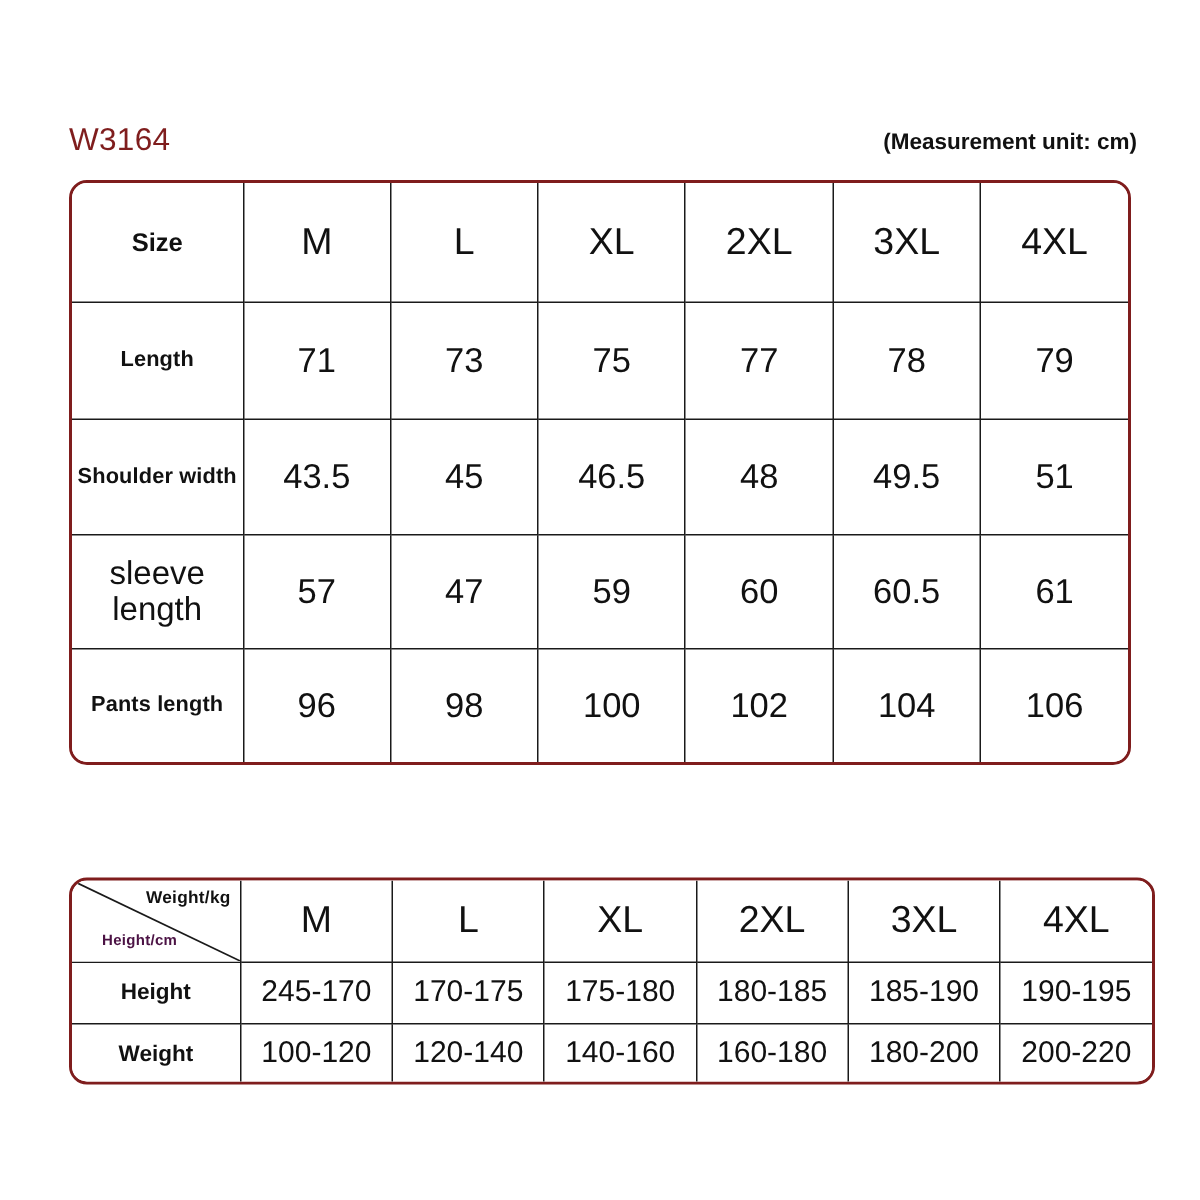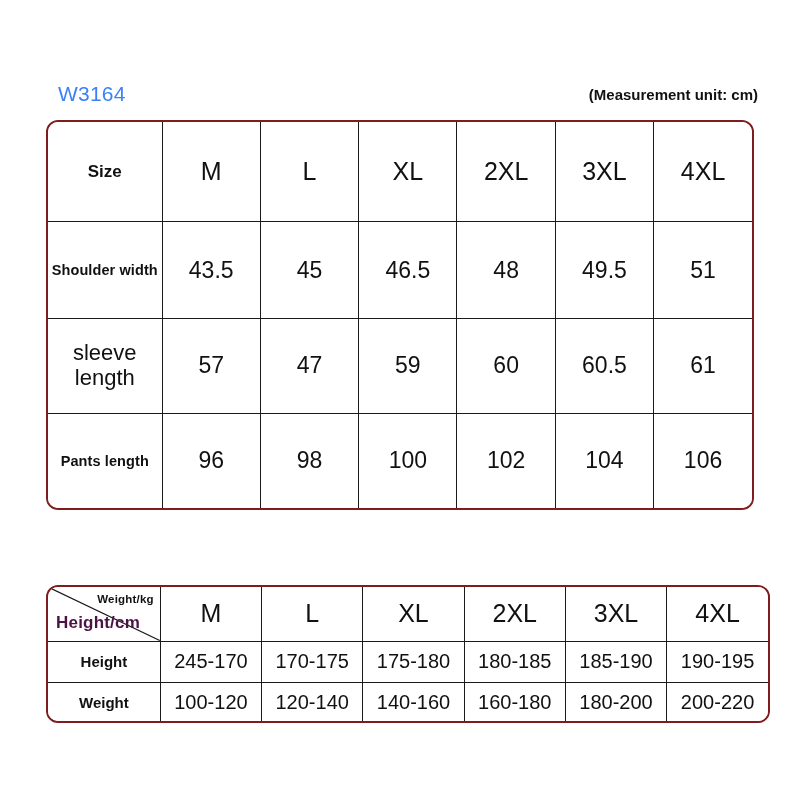--- a/index.html
+++ b/index.html
@@ -20,26 +20,26 @@
   
   .header-row {
     position: absolute;
     left: 0;
     top: 80px;
     width: 800px;
     height: 34px;
   }
   .product-code {
     position: absolute;
-    left: 58px;
+    left: 46px;
     top: 0;
     font-size: 21px;
     font-weight: 400;
     letter-spacing: 0.2px;
-    color: #3b82f6;
+    color: #7f1d1d;
     line-height: 28px;
     white-space: nowrap;
   }
   .unit-note {
     position: absolute;
     right: 42px;
     top: 2px;
     font-size: 15px;
     font-weight: bold;
     color: #111;
@@ -142,23 +142,23 @@
     right: 6px;
     top: 6px;
     font-size: 11.5px;
     font-weight: bold;
     color: #111;
     white-space: nowrap;
     letter-spacing: 0.2px;
   }
   .diag-height {
     position: absolute;
-    left: 8px;
+    left: 20px;
     bottom: 8px;
-    font-size: 17px;
+    font-size: 10px;
     font-weight: bold;
     color: #4b1244;
     white-space: nowrap;
     letter-spacing: 0.2px;
   }
 </style>
 </head>
 <body>
 
 <div class="header-row">
@@ -172,20 +172,29 @@
       <tr style="height: 58px;">
         <td class="hdr first" style="width: 16.2%;">Size</td>
         <td class="hdr" style="width: 13.9667%;">M</td>
         <td class="hdr" style="width: 13.9667%;">L</td>
         <td class="hdr" style="width: 13.9667%;">XL</td>
         <td class="hdr" style="width: 13.9667%;">2XL</td>
         <td class="hdr" style="width: 13.9667%;">3XL</td>
         <td class="hdr" style="width: 13.9667%;">4XL</td>
       </tr>
 
+      <tr style="height: 56px;">
+        <td class="rowlabel" style="width: 16.2%;">Length</td>
+        <td class="val" style="width: 13.9667%;">71</td>
+        <td class="val" style="width: 13.9667%;">73</td>
+        <td class="val" style="width: 13.9667%;">75</td>
+        <td class="val" style="width: 13.9667%;">77</td>
+        <td class="val" style="width: 13.9667%;">78</td>
+        <td class="val" style="width: 13.9667%;">79</td>
+      </tr>
 
       <tr style="height: 56px;">
         <td class="rowlabel" style="width: 16.2%;">Shoulder width</td>
         <td class="val" style="width: 13.9667%;">43.5</td>
         <td class="val" style="width: 13.9667%;">45</td>
         <td class="val" style="width: 13.9667%;">46.5</td>
         <td class="val" style="width: 13.9667%;">48</td>
         <td class="val" style="width: 13.9667%;">49.5</td>
         <td class="val" style="width: 13.9667%;">51</td>
       </tr>

